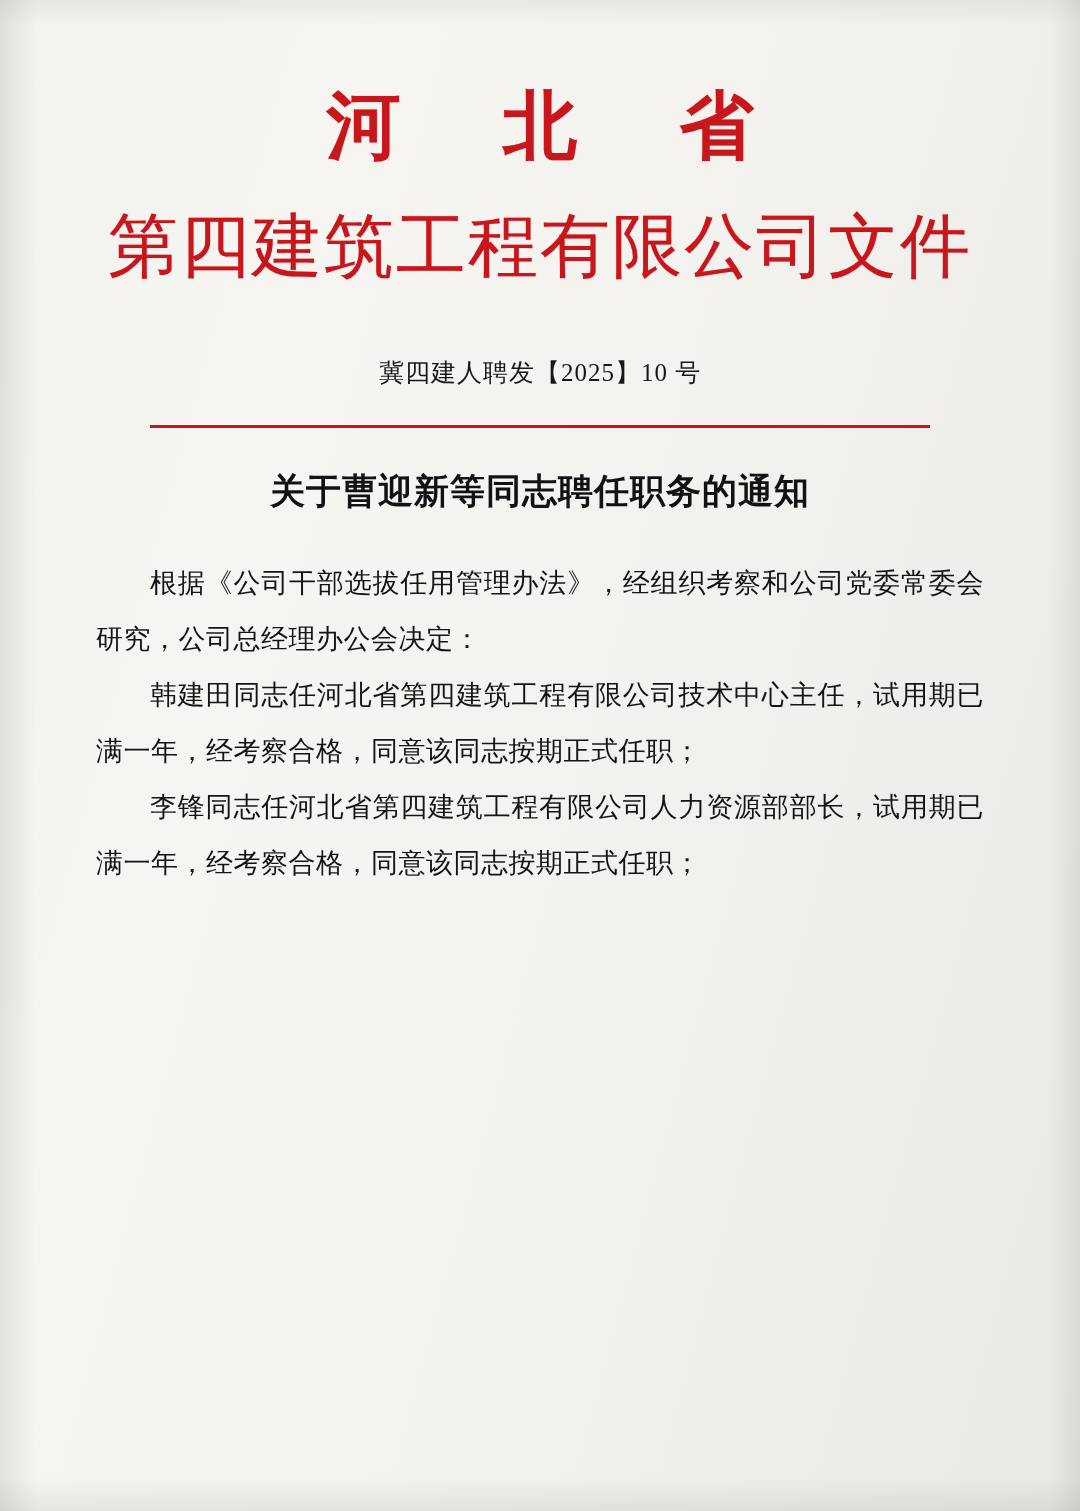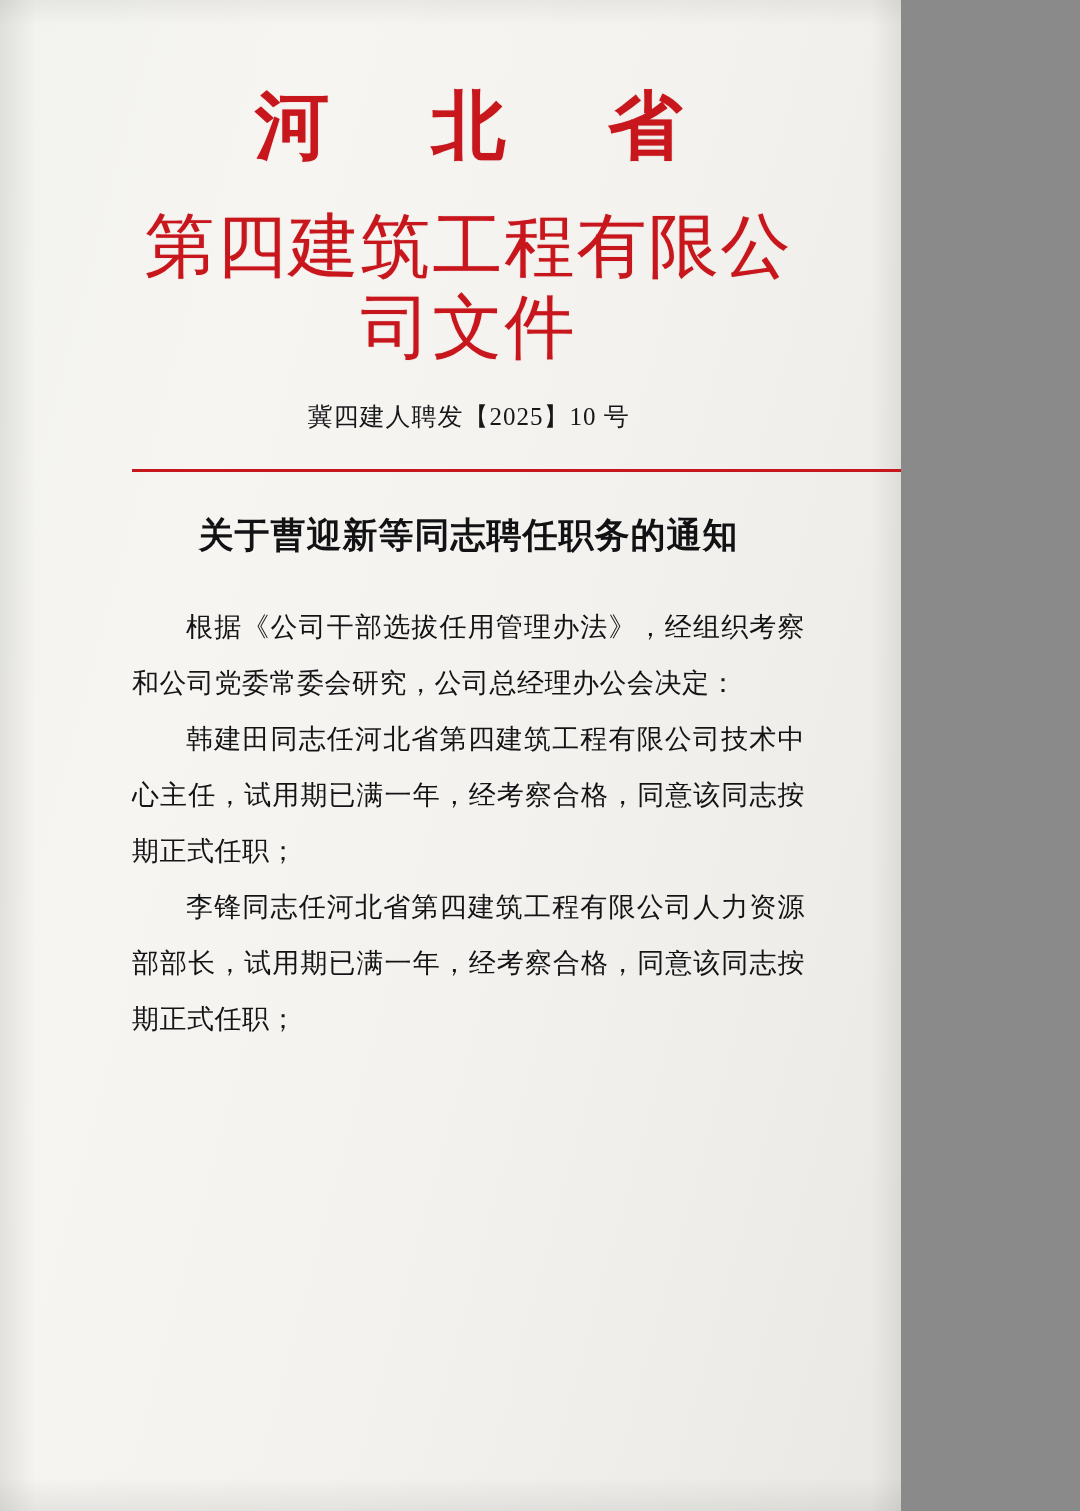--- a/index.html
+++ b/index.html
@@ -8,26 +8,25 @@
     background: #8a8a8a;
   }
   body {
     width: 1080px;
     height: 1511px;
     font-family: "Liberation Serif", "DejaVu Serif", serif;
     overflow: hidden;
   }
   .page {
     position: relative;
-    width: 901px;
+    width: 1080px;
     height: 1511px;
     background: linear-gradient(105deg, #f2f2ef 0%, #f6f5f2 25%, #f3f2ee 55%, #eeede9 80%, #e9e8e4 100%);
     box-sizing: border-box;
     overflow: hidden;
-    padding-left: 36px;
   }
   
   .page::before {
     content: "";
     position: absolute;
     inset: 0;
     pointer-events: none;
     background:
       linear-gradient(to right, rgba(120,120,115,0.16) 0px, rgba(255,255,255,0) 36px),
       linear-gradient(to left, rgba(120,120,115,0.14) 0px, rgba(255,255,255,0) 30px),
@@ -57,21 +56,21 @@
     color: #c8161d;
     font-weight: normal;
     font-size: 70px;
     letter-spacing: 2px;
     line-height: 1.15;
     font-family: "Liberation Serif", "DejaVu Serif", serif;
     text-shadow: 0 0 1px rgba(200,22,29,0.45);
   }
 
   .doc-number {
-    margin-top: 32px;
+    margin-top: 68px;
     text-align: center;
     font-size: 25px;
     color: #17171a;
     letter-spacing: 1px;
     font-family: "Liberation Serif", "DejaVu Serif", serif;
   }
 
   .red-rule {
     margin: 36px auto 0 auto;
     height: 3px;

